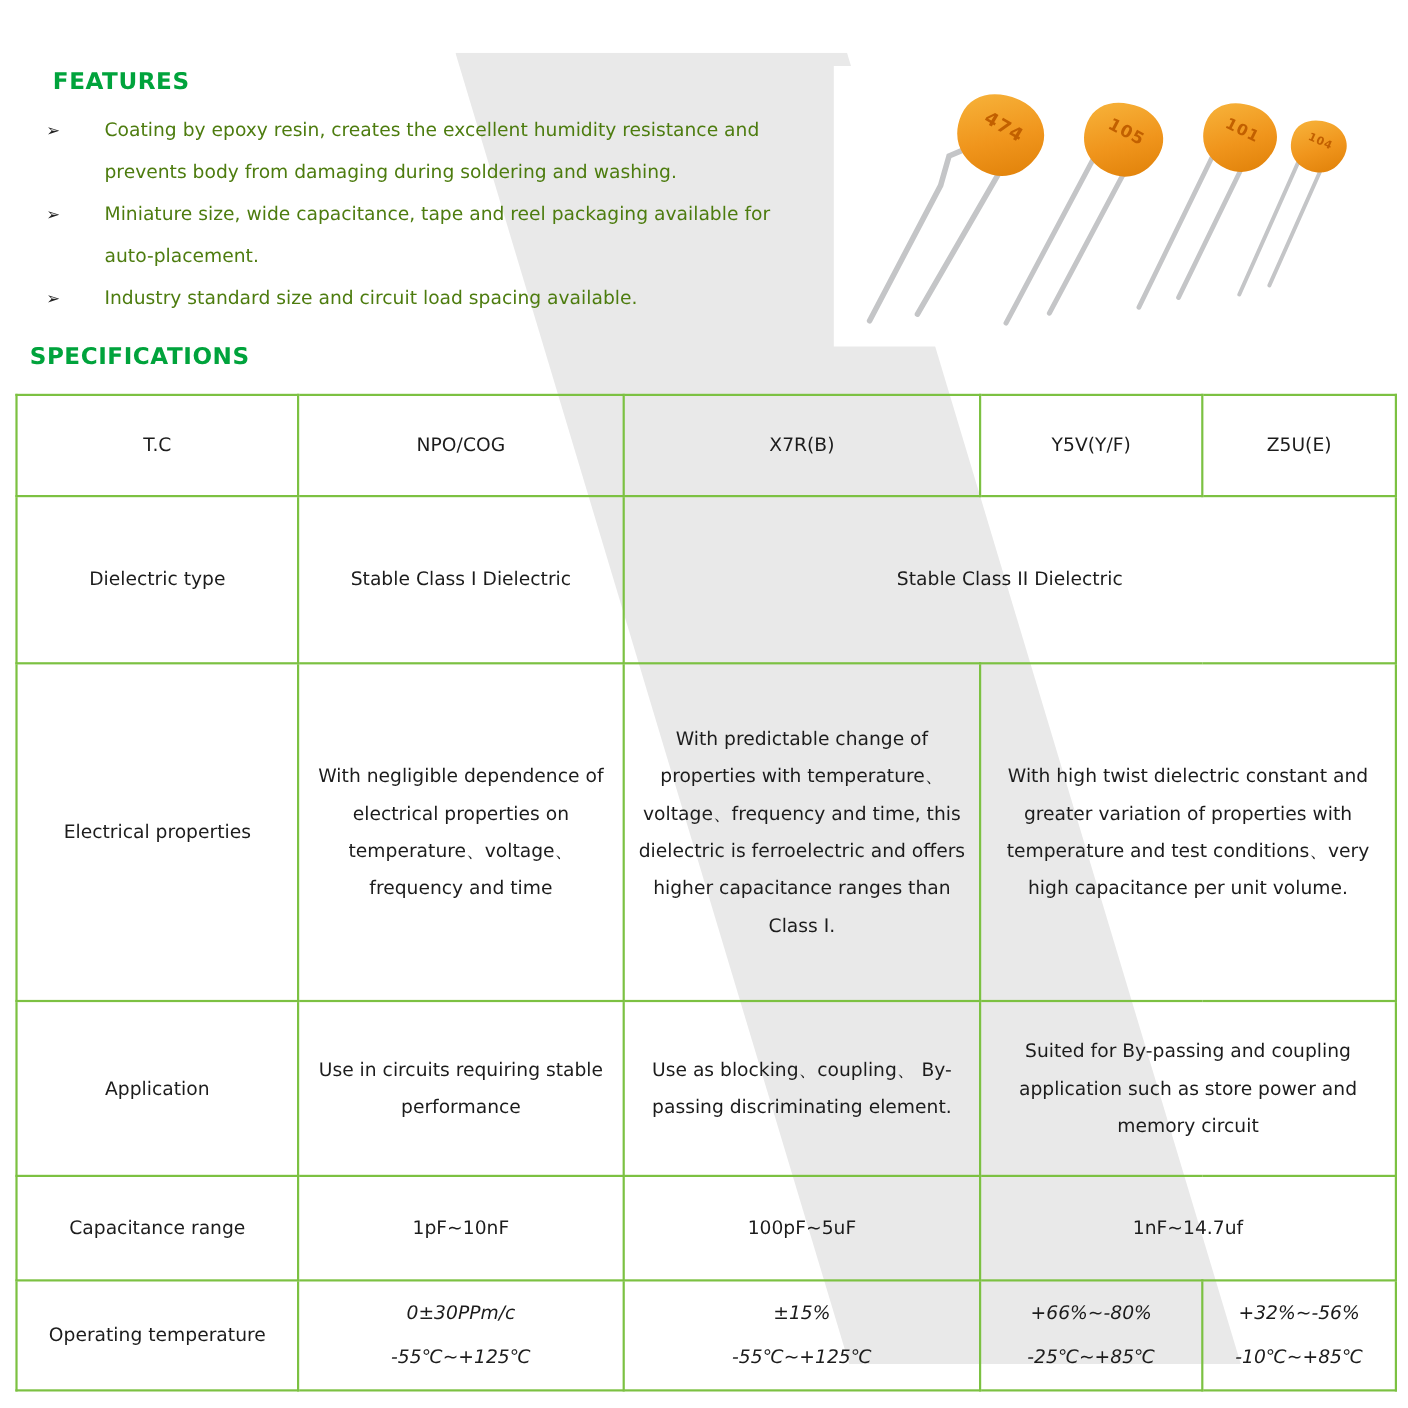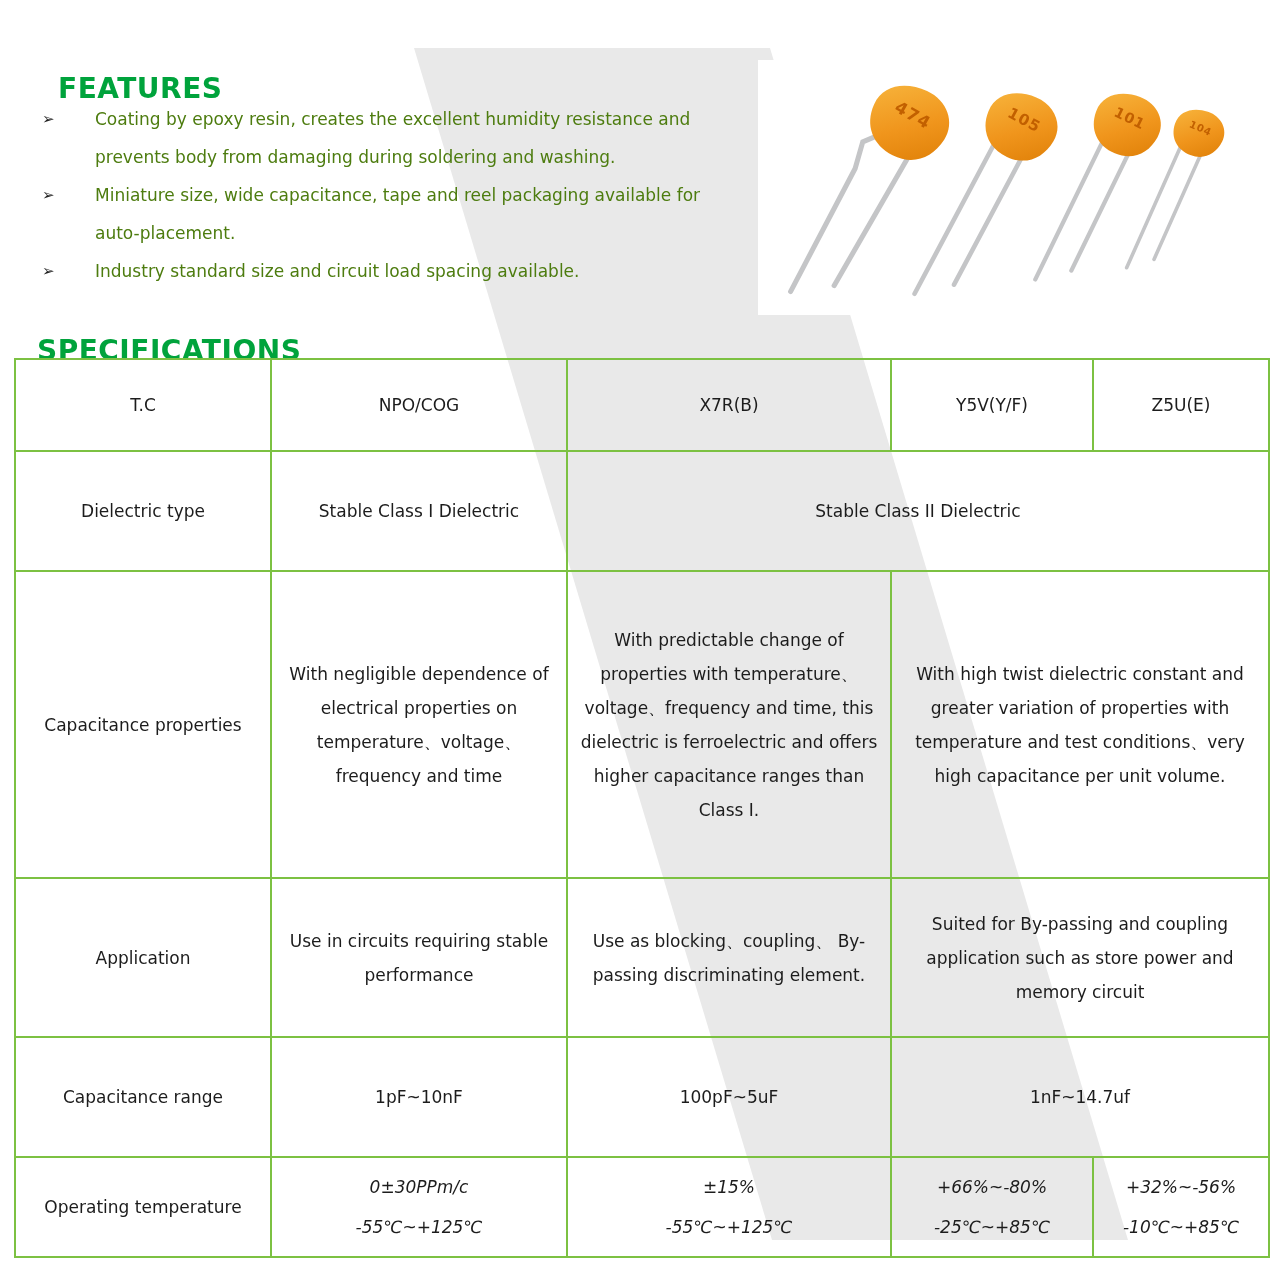--- a/index.html
+++ b/index.html
@@ -13,28 +13,28 @@
   }
   
   .band{
     position:absolute;left:0;top:0;width:1280px;height:1280px;
     background:#e9e9e9;
     clip-path:polygon(414px 48px, 770px 48px, 1128px 1240px, 772px 1240px);
   }
   
   .sec-heading{
     position:absolute;
-    margin:10px;
-    font-size:28px;
+    margin:0;
+    font-size:21px;
     font-weight:bold;
     letter-spacing:0.5px;
     color:#00a33c;
   }
   .features-h{left:48px;top:62px;}
-  .specs-h{left:27px;top:324px;text-align:center;}
+  .specs-h{left:27px;top:312px;text-align:center;}
   
   .features{
     position:absolute;left:42px;top:100px;width:700px;
   }
   .feat{display:flex;align-items:flex-start;}
   .feat .bullet{
     width:53px;flex:0 0 53px;
     font-size:15px;line-height:38px;color:#222;
   }
   .feat .ftext{
@@ -55,24 +55,24 @@
   .spec-table th,.spec-table td{
     border:2px solid #7cc142;
     background:transparent;
     text-align:center;vertical-align:middle;
     font-size:17px;font-weight:normal;color:#1c1c1c;
     line-height:34px;
     padding:4px 12px;
     overflow:hidden;
   }
   tr.rh1{height:92px;}
-  tr.rh2{height:120px;}
+  tr.rh2{height:152px;}
   tr.rh3{height:307px;}
   tr.rh4{height:159px;}
-  tr.rh5{height:120px;}
+  tr.rh5{height:95px;}
   tr.rh6{height:100px;}
   .two-line div{line-height:40px;font-style:italic;}
 </style>
 </head>
 <body>
 
 <div class="page">
 
   <div class="band"></div>
 
@@ -150,21 +150,21 @@
         <th>X7R(B)</th>
         <th>Y5V(Y/F)</th>
         <th>Z5U(E)</th>
       </tr>
       <tr class="rh2">
         <td>Dielectric type</td>
         <td>Stable Class I Dielectric</td>
         <td colspan="3">Stable Class II Dielectric</td>
       </tr>
       <tr class="rh3">
-        <td>Capacitance properties</td>
+        <td>Electrical properties</td>
         <td>With negligible dependence of electrical properties on temperature、voltage、 frequency and time</td>
         <td>With predictable change of properties with temperature、 voltage、frequency and time, this dielectric is ferroelectric and offers higher capacitance ranges than Class I.</td>
         <td colspan="2">With high twist dielectric constant and greater variation of properties with temperature and test conditions、very high capacitance per unit volume.</td>
       </tr>
       <tr class="rh4">
         <td>Application</td>
         <td>Use in circuits requiring stable performance</td>
         <td>Use as blocking、coupling、 By-passing discriminating element.</td>
         <td colspan="2">Suited for By-passing and coupling application such as store power and memory circuit</td>
       </tr>

